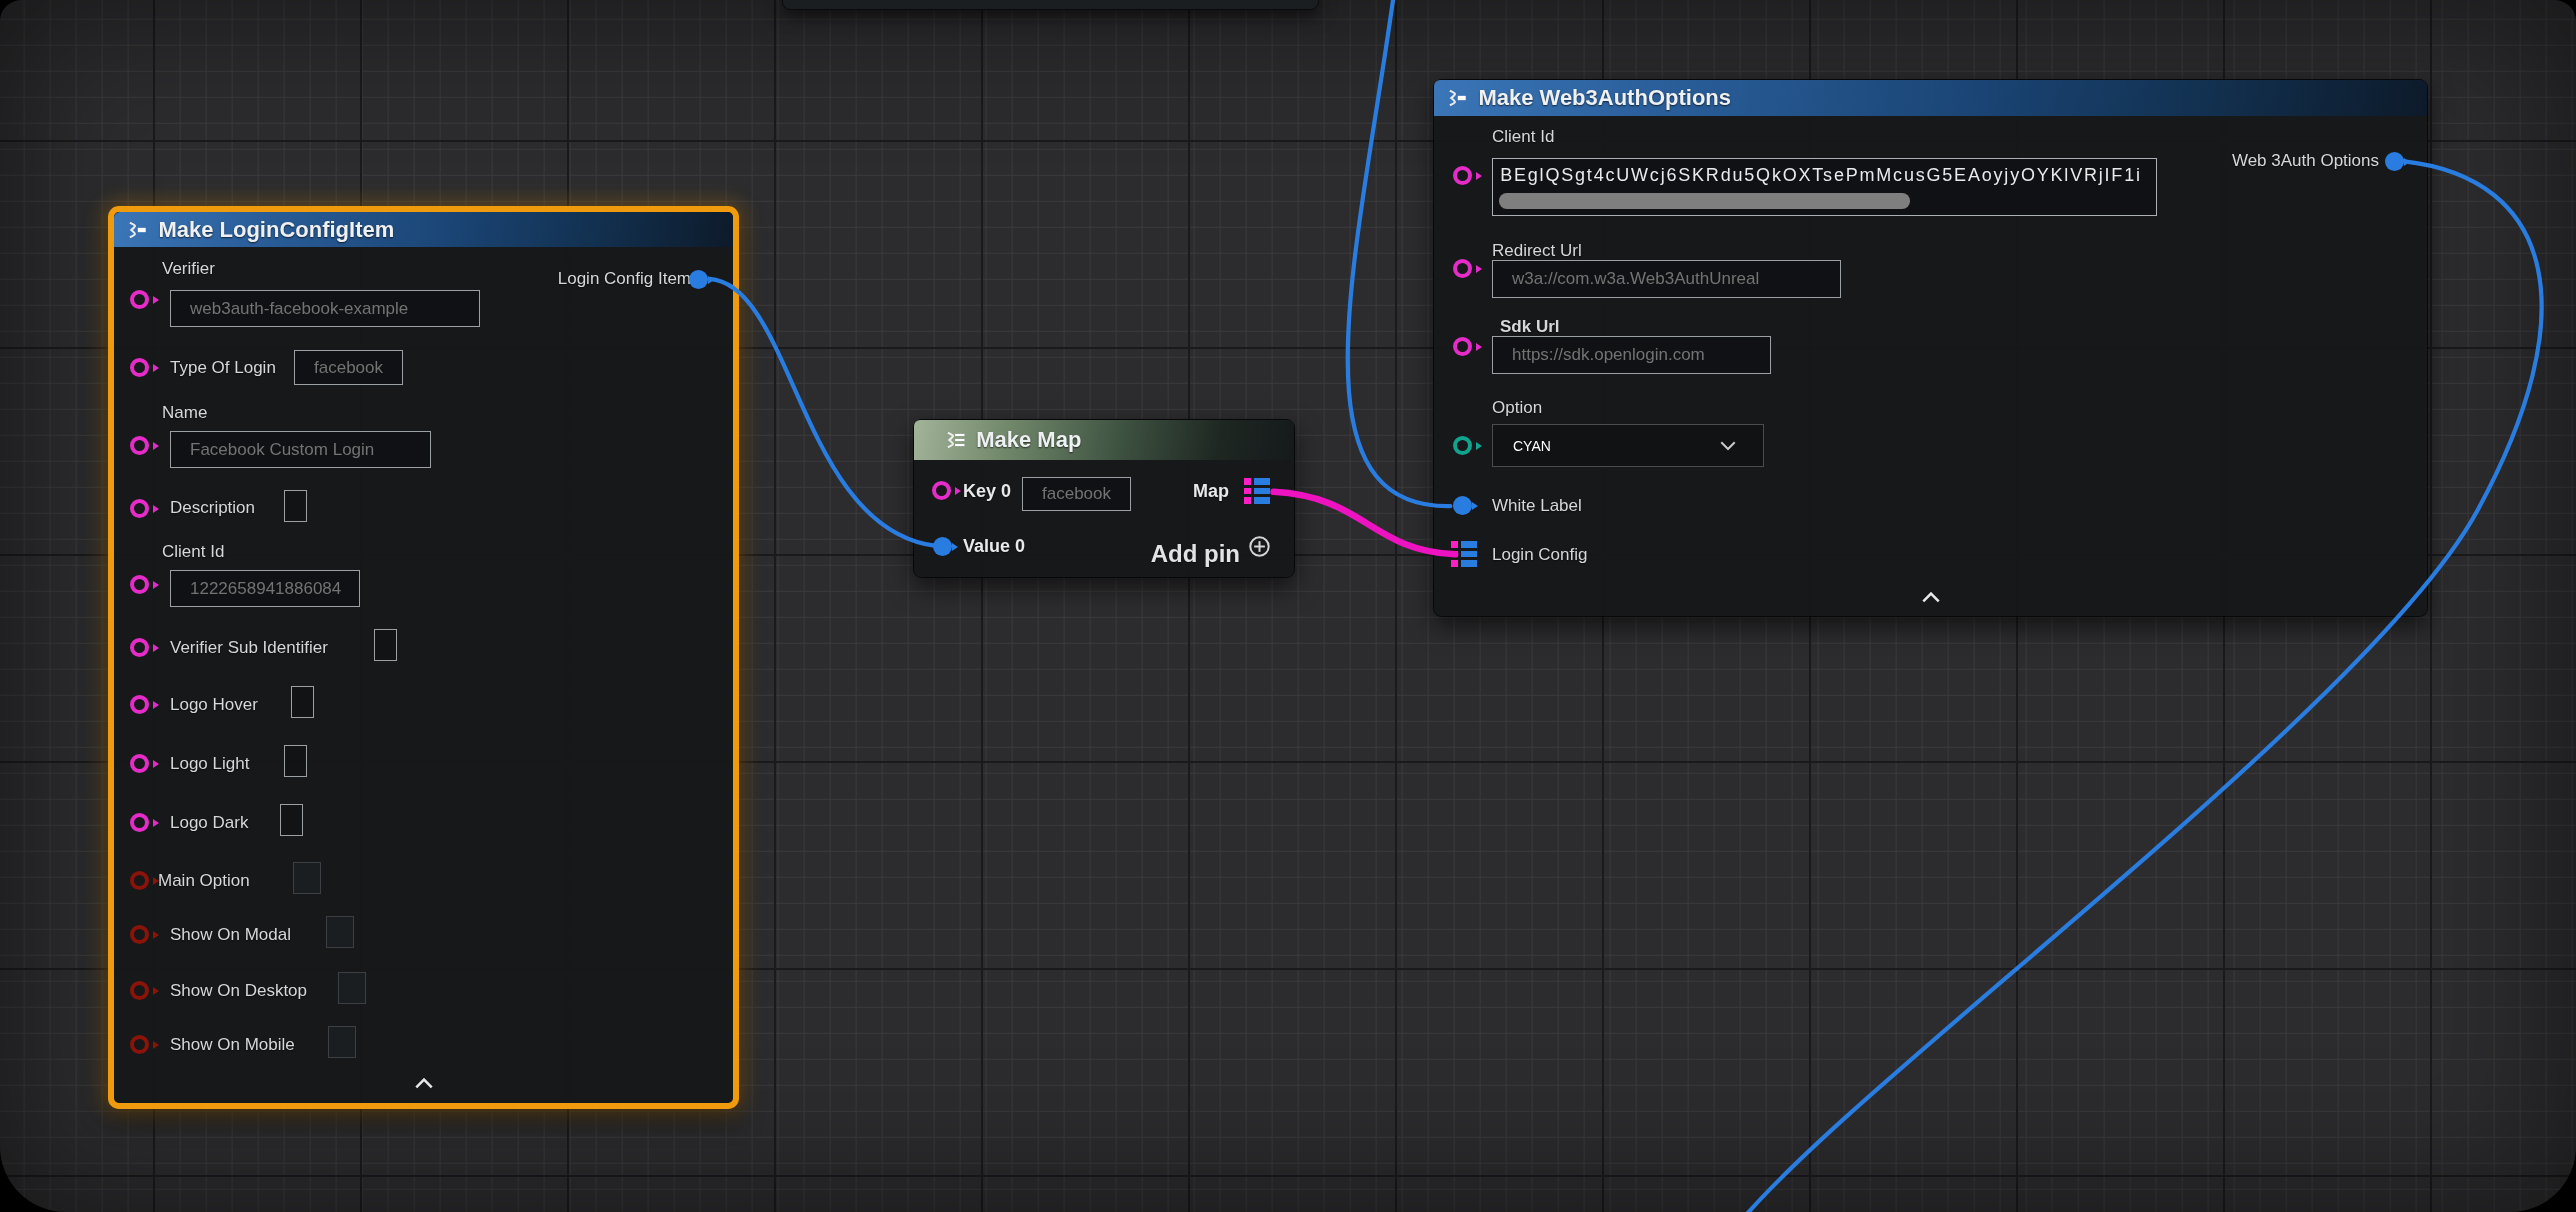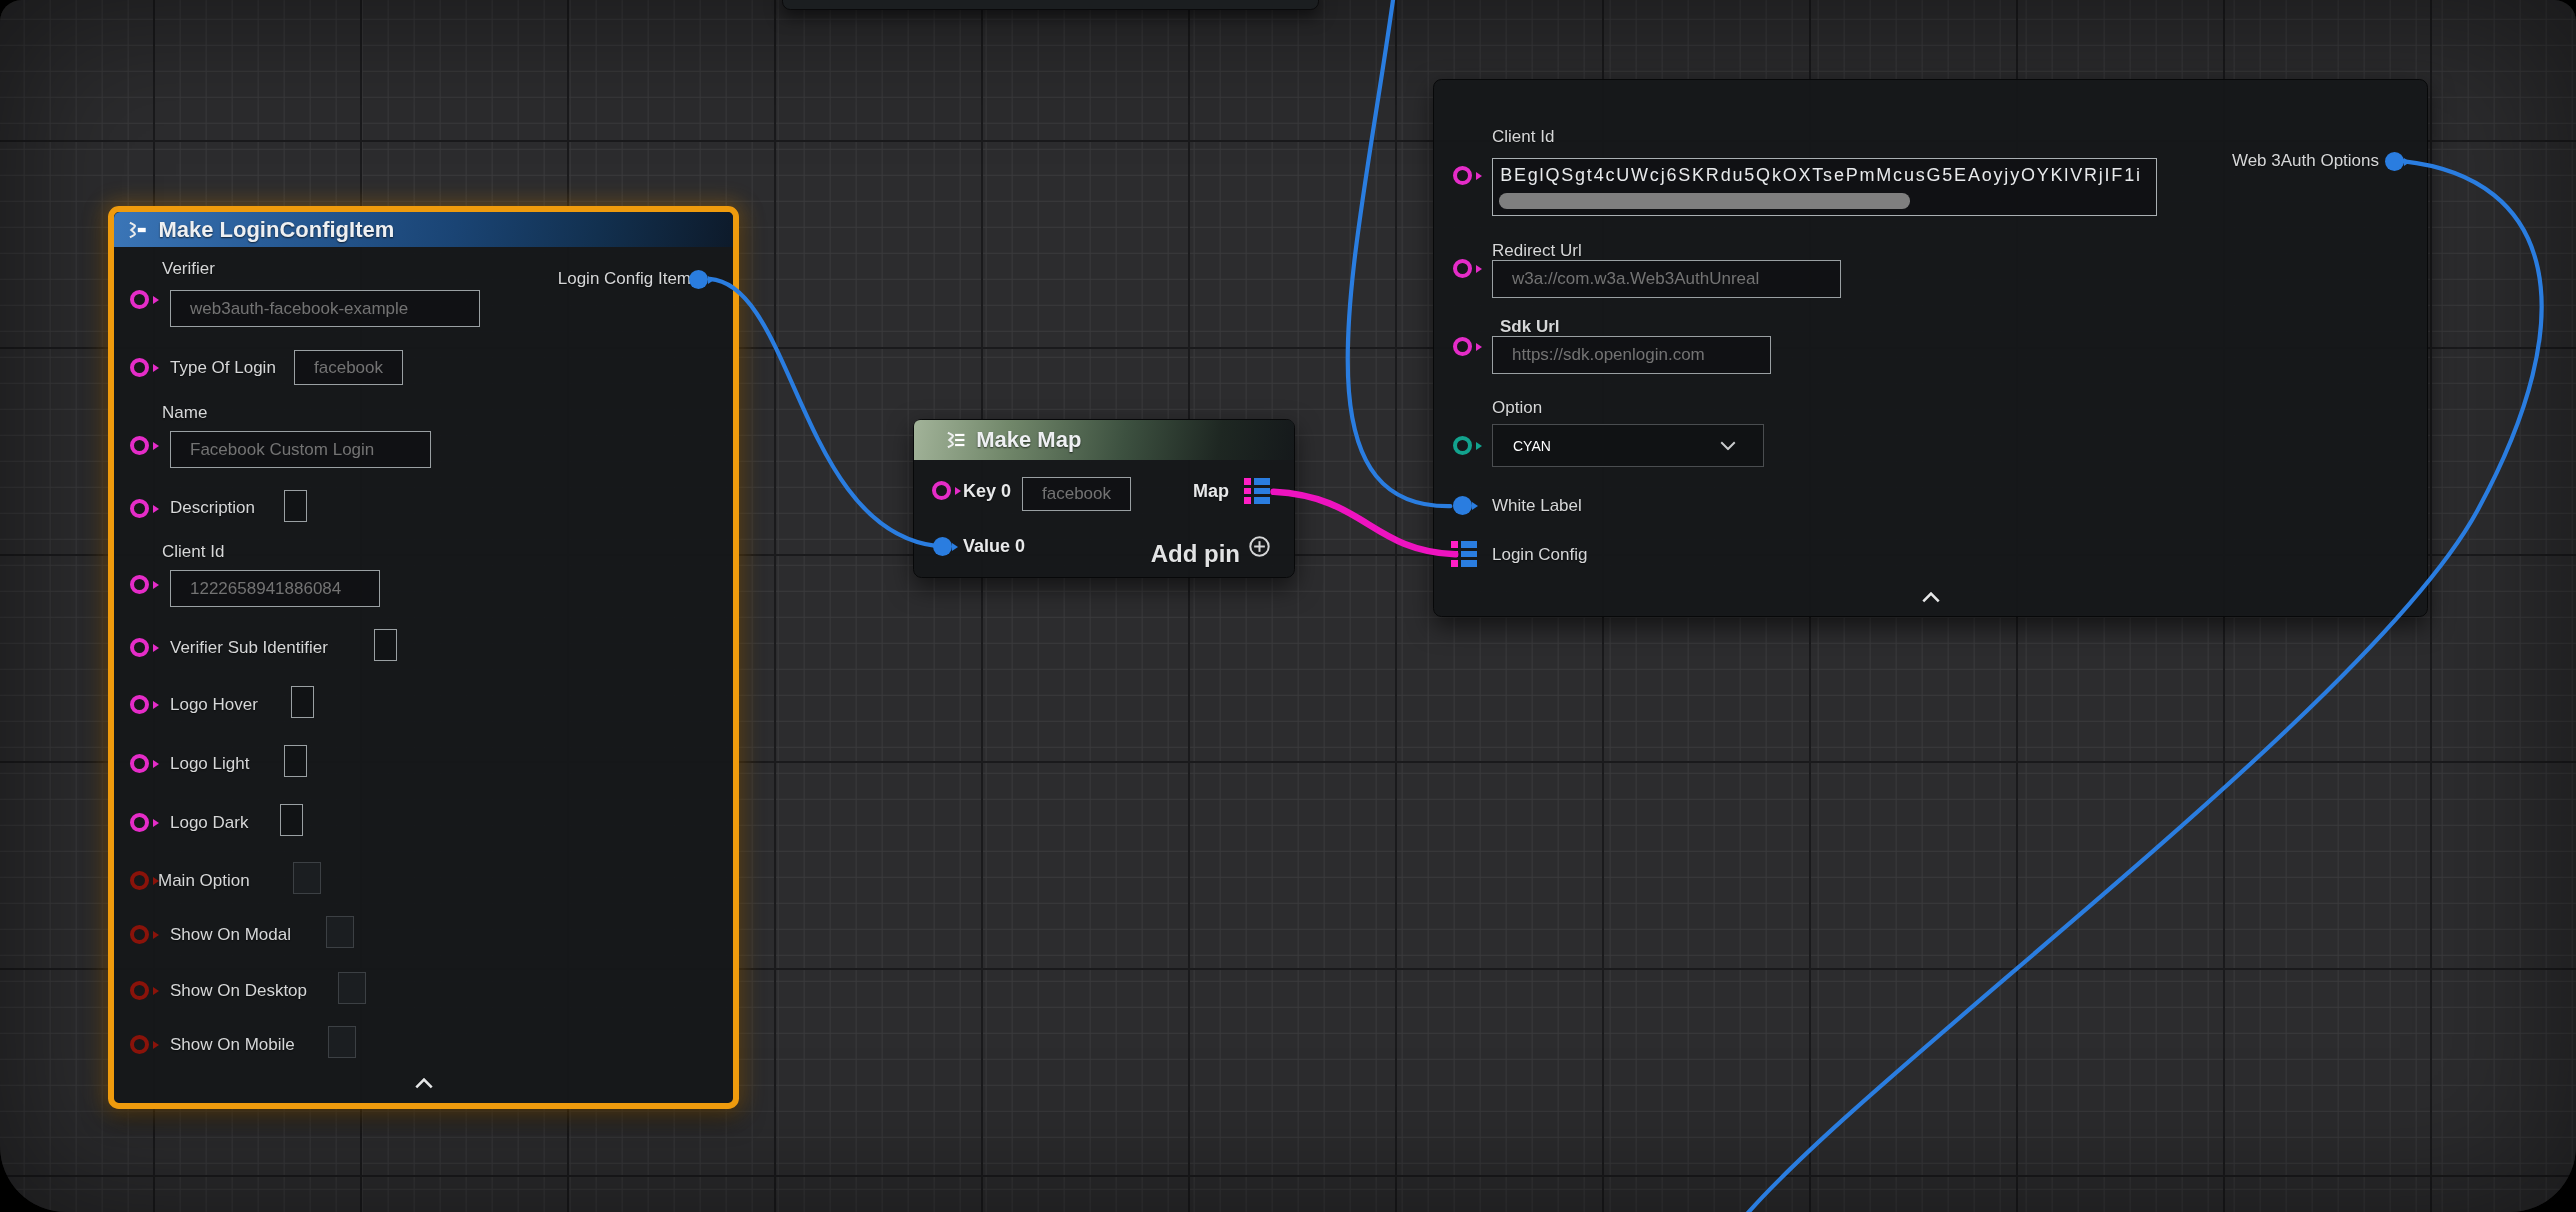--- a/index.html
+++ b/index.html
@@ -101,21 +101,21 @@
     <span class="ptext" style="left:48px;top:192px;">Name</span>
     <span class="pinring hollow pin-str" style="left:16px;top:224px;"></span>
     <div class="field" style="left:56px;top:219px;width:261px;height:37px;">Facebook Custom Login</div>
 
     <span class="pinring hollow pin-str" style="left:16px;top:287px;"></span>
     <span class="ptext" style="left:56px;top:287px;">Description</span>
     <div class="strbox" style="left:170px;top:278px;"></div>
 
     <span class="ptext" style="left:48px;top:331px;">Client Id</span>
     <span class="pinring hollow pin-str" style="left:16px;top:363px;"></span>
-    <div class="field" style="left:56px;top:358px;width:210px;height:37px;">1222658941886084</div>
+    <div class="field" style="left:56px;top:358px;width:190px;height:37px;">1222658941886084</div>
 
     <span class="pinring hollow pin-str" style="left:16px;top:426px;"></span>
     <span class="ptext" style="left:56px;top:427px;">Verifier Sub Identifier</span>
     <div class="strbox" style="left:260px;top:417px;"></div>
 
     <span class="pinring hollow pin-str" style="left:16px;top:483px;"></span>
     <span class="ptext" style="left:56px;top:484px;">Logo Hover</span>
     <div class="strbox" style="left:177px;top:474px;"></div>
 
     <span class="pinring hollow pin-str" style="left:16px;top:542px;"></span>
@@ -183,20 +183,27 @@
       <span>Add pin</span>
     </span>
     <svg width="23" height="23" viewBox="0 0 30 30" style="position:absolute;right:23px;top:115px;">
       <circle cx="15" cy="15" r="12" stroke="#d4d5d6" stroke-width="2.6" fill="none"></circle>
       <line x1="15" y1="8" x2="15" y2="22" stroke="#d4d5d6" stroke-width="2.6"></line>
       <line x1="8" y1="15" x2="22" y2="15" stroke="#d4d5d6" stroke-width="2.6"></line>
     </svg>
   </div>
 
   <div class="node" style="left:1433px;top:79px;width:995px;height:538px;box-sizing:border-box;">
+    <div class="nheader hdr-blue" style="height:36px;">
+      <svg width="21.6" height="18" viewBox="0 0 30 24">
+        <path d="M4 2 C13 6 13 6 6 12 C13 18 13 18 4 22" stroke="#e8eaec" stroke-width="3" fill="none"></path>
+        <rect x="15" y="9" width="11" height="6" fill="#ffffff"></rect>
+      </svg>
+      <span>Make Web3AuthOptions</span>
+    </div>
 
     <span class="ptext rt" style="top:72px;right:48px;">Web 3Auth Options</span>
     <span class="pinring filled pin-struct" style="left:951px;top:72px;"></span>
 
     <span class="ptext" style="left:58px;top:48px;">Client Id</span>
     <span class="pinring hollow pin-str" style="left:18.6px;top:86px;"></span>
     <div class="bigfield" style="left:58px;top:78px;width:665px;height:58px;">
       <span>BEglQSgt4cUWcj6SKRdu5QkOXTsePmMcusG5EAoyjyOYKlVRjIF1i</span>
       <span class="hscroll"></span>
     </div>

